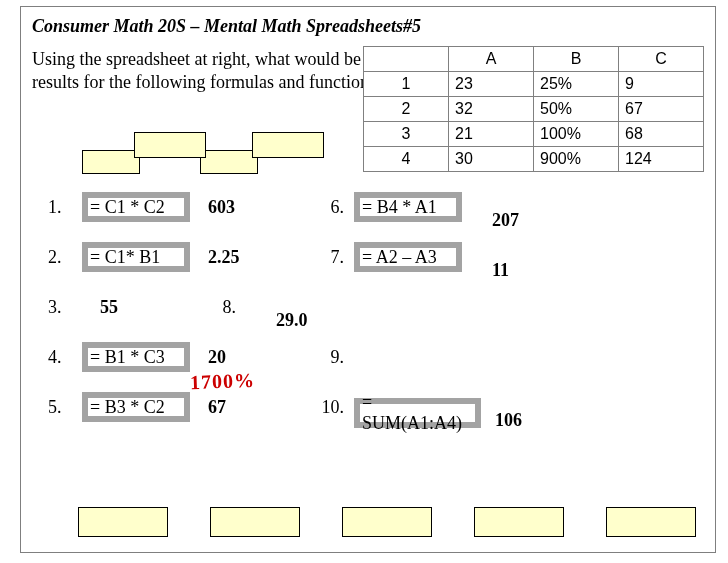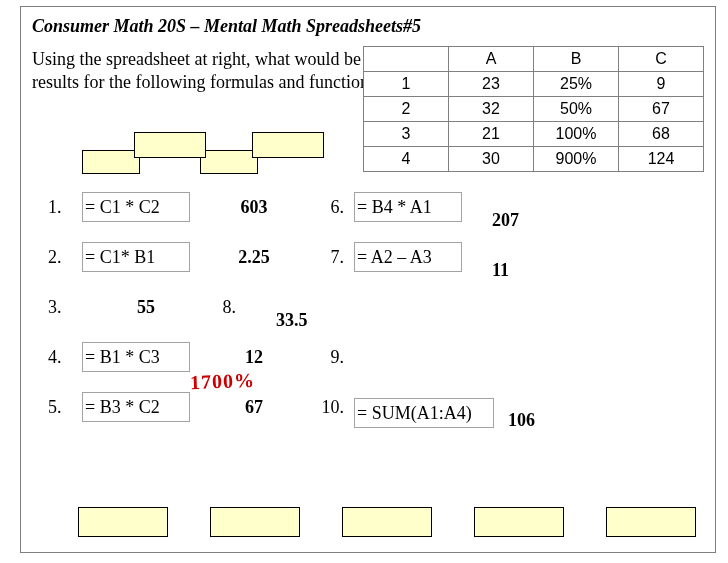--- a/index.html
+++ b/index.html
@@ -50,21 +50,21 @@
     top: 46px;
     border-collapse: collapse;
     font-size: 16px;
     background: #fff;
   }
   .sheet th, .sheet td {
     border: 1px solid #808080;
     padding: 2px 6px;
     min-width: 72px;
     height: 20px;
-    text-align: center;
+    text-align: left;
     font-weight: normal;
   }
   .sheet .corner { background: #fff; border: 1px solid #808080; }
   .sheet .colhdr { text-align: center; }
   .sheet .rowhdr { text-align: center; min-width: 24px; }
 
   
   .deco-top {
     position: absolute;
     left: 88px;
@@ -103,36 +103,36 @@
     height: 30px;
   }
   .qnum {
     width: 34px;
     font-family: "Times New Roman", Times, serif;
     font-size: 18px;
   }
   .formula-box {
     width: 108px;
     height: 30px;
-    border: 1px solid #a3a3a3;
+    border: 6px solid #a3a3a3;
     background: #fff;
     font-family: "Times New Roman", Times, serif;
     font-size: 18px;
     display: flex;
     align-items: center;
     padding-left: 2px;
     box-sizing: border-box;
   }
-  .formula-box.wide { width: 140px; margin-top: 12px; }
+  .formula-box.wide { width: 127px; margin-top: 12px; }
   .ans {
     width: 92px;
     font-family: "Times New Roman", Times, serif;
     font-weight: bold;
     font-size: 18px;
-    text-align: center;
+    text-align: left;
     padding-left: 18px;
   }
   .ans-right {
     font-family: "Times New Roman", Times, serif;
     font-weight: bold;
     font-size: 18px;
     padding-left: 30px;
     margin-top: 27px;
   }
   .qnum2 {
@@ -238,27 +238,27 @@
       <div class="ans">2.25</div>
       <div class="qnum2">7.</div>
       <div class="formula-box">= A2 – A3</div>
       <div class="ans-right">11</div>
     </div>
 
     <div class="qrow">
       <div class="qnum">3.</div>
       <div class="ans">55</div>
       <div class="qnum2">8.</div>
-      <div class="ans-right">33.5</div>
+      <div class="ans-right">29.0</div>
     </div>
 
     <div class="qrow">
       <div class="qnum">4.</div>
       <div class="formula-box">= B1 * C3</div>
-      <div class="ans">12</div>
+      <div class="ans">20</div>
       <div class="qnum2">9.</div>
     </div>
 
     <div class="qrow">
       <div class="qnum">5.</div>
       <div class="formula-box">= B3 * C2</div>
       <div class="ans">67</div>
       <div class="qnum2">10.</div>
       <div class="formula-box wide">= SUM(A1:A4)</div>
       <div class="ans-right" style="padding-left:14px">106</div>

